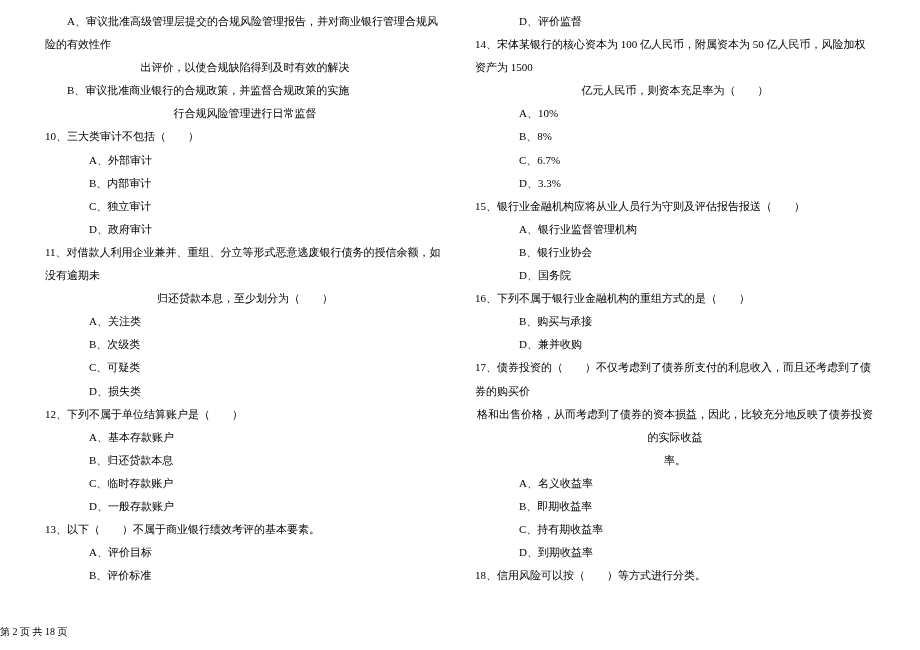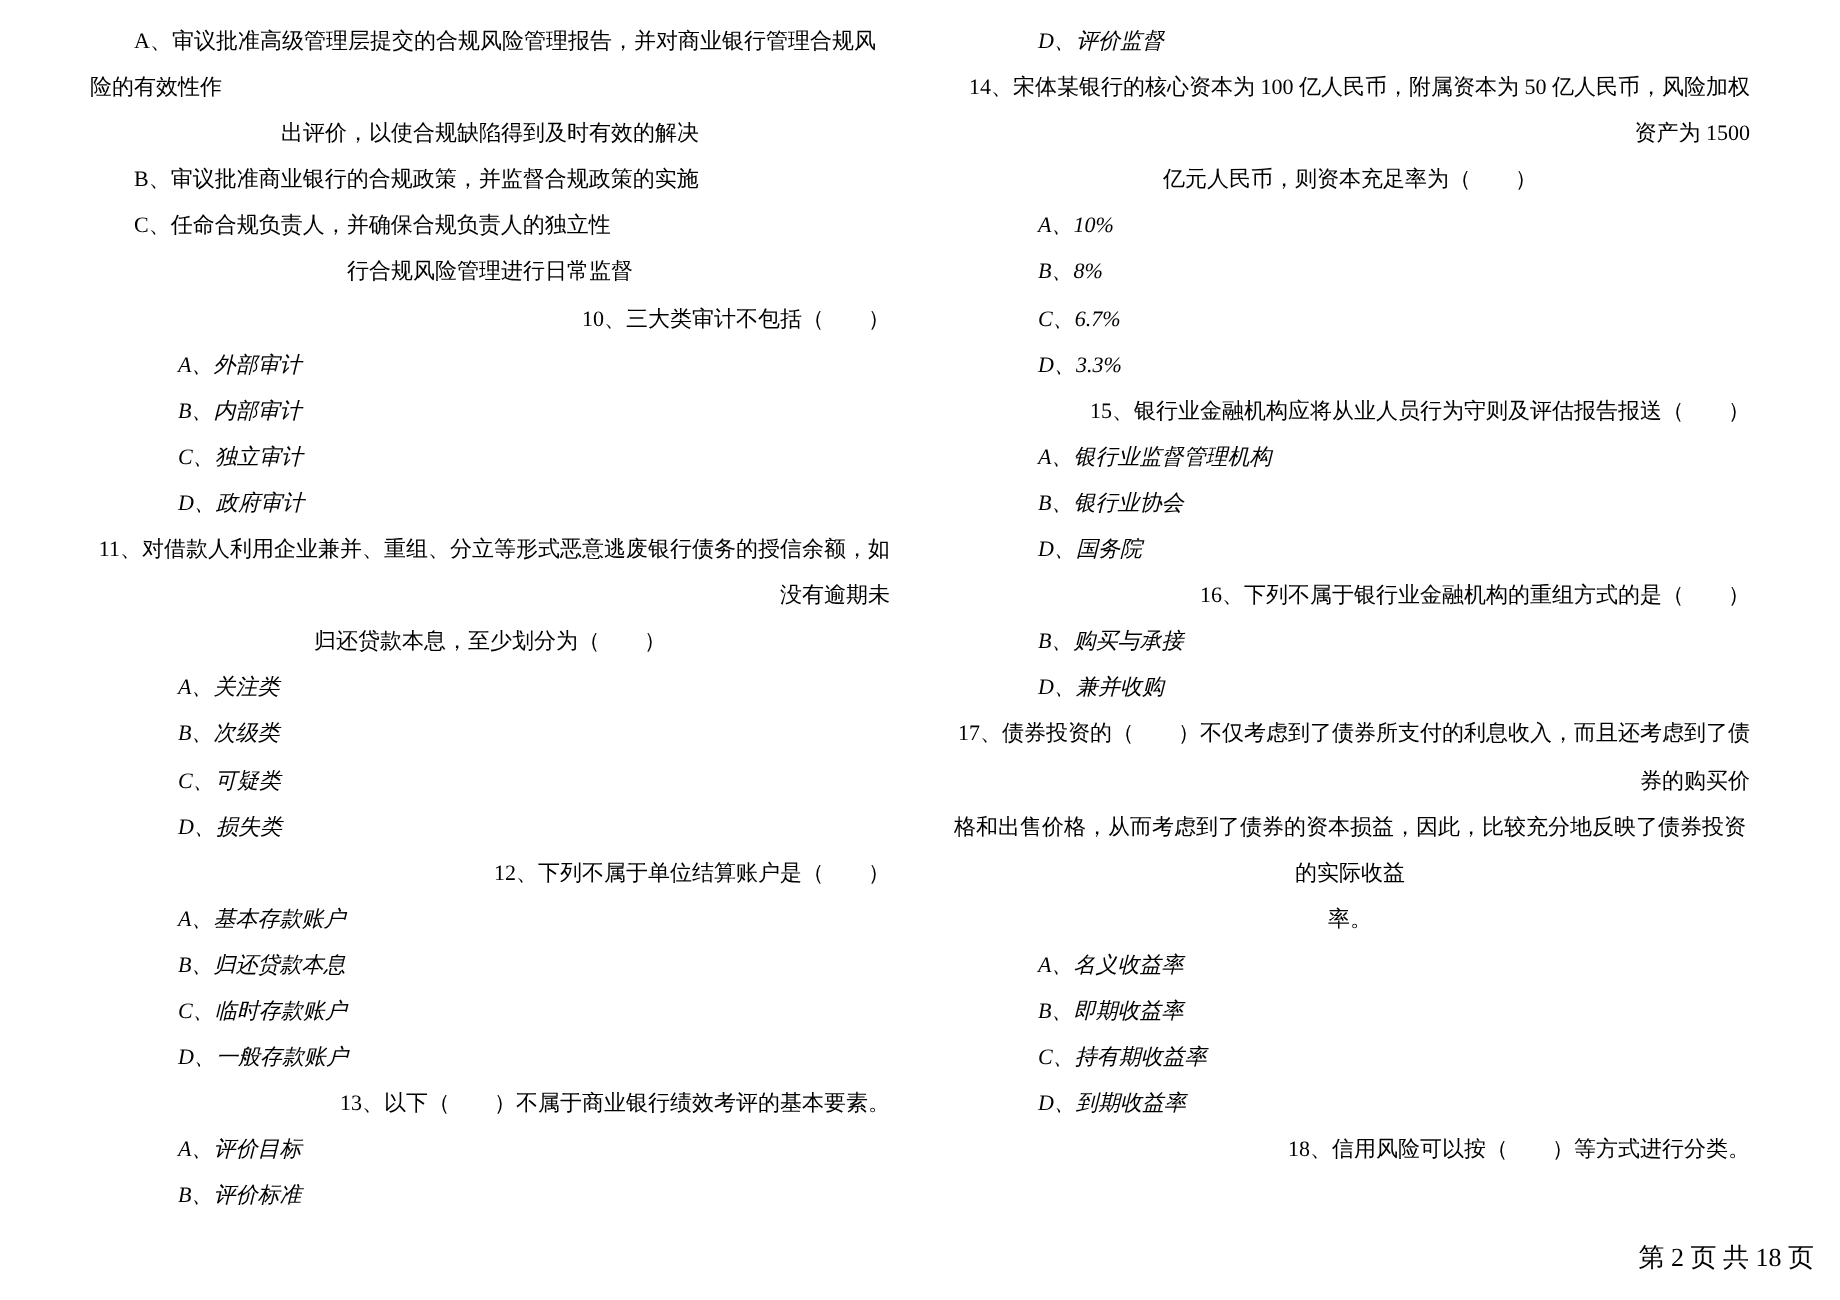--- a/index.html
+++ b/index.html
@@ -28,48 +28,45 @@
       padding: 0 15px;
     }
     .column-left {
       border-right: none;
     }
     .item-text {
       text-indent: 2em;
     }
     .option {
       text-indent: 4em;
-      font-style: italic;
     }
     .question {
       text-indent: 0;
-      text-align: right;
     }
     .continuation {
       text-indent: 0;
       text-align: center;
     }
     .footer {
       position: absolute;
       bottom: 8px;
       left: 0;
       right: 13px;
-      text-align: right;
-      font-size: 13px;
+      text-align: left;
+      font-size: 10px;
     }
   </style>
 </head>
 <body>
 
 <div class="page">
   <div class="column column-left">
     <div class="item-text">A、审议批准高级管理层提交的合规风险管理报告，并对商业银行管理合规风险的有效性作</div>
     <div class="continuation">出评价，以使合规缺陷得到及时有效的解决</div>
     <div class="item-text">B、审议批准商业银行的合规政策，并监督合规政策的实施</div>
-    <div class="item-text">C、任命合规负责人，并确保合规负责人的独立性</div>
     <div class="continuation">行合规风险管理进行日常监督</div>
 
     <div class="question">10、三大类审计不包括（　　）</div>
     <div class="option">A、外部审计</div>
     <div class="option">B、内部审计</div>
     <div class="option">C、独立审计</div>
     <div class="option">D、政府审计</div>
 
     <div class="question">11、对借款人利用企业兼并、重组、分立等形式恶意逃废银行债务的授信余额，如没有逾期未</div>
     <div class="continuation">归还贷款本息，至少划分为（　　）</div>

